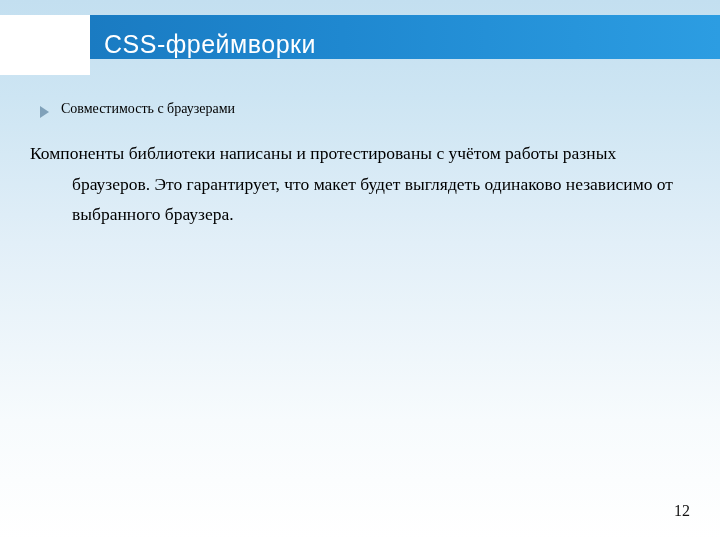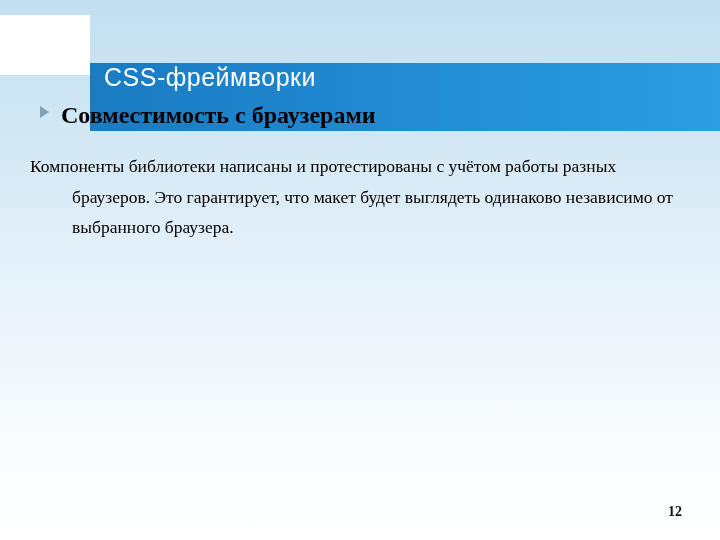--- a/index.html
+++ b/index.html
@@ -32,26 +32,25 @@
       display: flex;
       align-items: stretch;
     }
     .header-white {
       width: 90px;
       height: 60px;
       background: #ffffff;
     }
     .header-blue {
       flex: 1;
-      height: 68px;
+      height: 44px;
       background: linear-gradient(to right, #1a7bc2 0%, #1f88d0 40%, #2c9de2 100%);
       display: flex;
-      align-items: flex-start;
+      align-items: flex-end;
       padding-left: 14px;
-      margin-top: 48px;
     }
     .title {
       color: #ffffff;
       font-family: Arial, Helvetica, sans-serif;
       font-size: 25px;
       font-weight: 400;
       letter-spacing: 0.5px;
     }
     .content {
       position: absolute;
@@ -71,39 +70,38 @@
       height: 0;
       margin-top: 6px;
       margin-right: 12px;
       border-top: 6px solid transparent;
       border-bottom: 6px solid transparent;
       border-left: 9px solid #204d74;
       opacity: 0.45;
       flex-shrink: 0;
     }
     .bullet-text {
-      font-size: 24px;
-      font-weight: bold;
+      font-size: 14px;
+      font-weight: normal;
       line-height: 1.3;
     }
     .body-text {
       font-size: 17.5px;
       line-height: 1.75;
       text-indent: -42px;
       padding-left: 42px;
       color: #000;
       margin-top: 20px;
     }
     .page-number {
       position: absolute;
       bottom: 20px;
-      right: 38px;
-      font-size: 14px;
+      right: 30px;
+      font-size: 16px;
       color: #111;
-      font-weight: bold;
     }
   </style>
 </head>
 <body>
 
 <div class="slide">
   <div class="header-bar">
     <div class="header-white"></div>
     <div class="header-blue">
       <span class="title">CSS-фреймворки</span>

